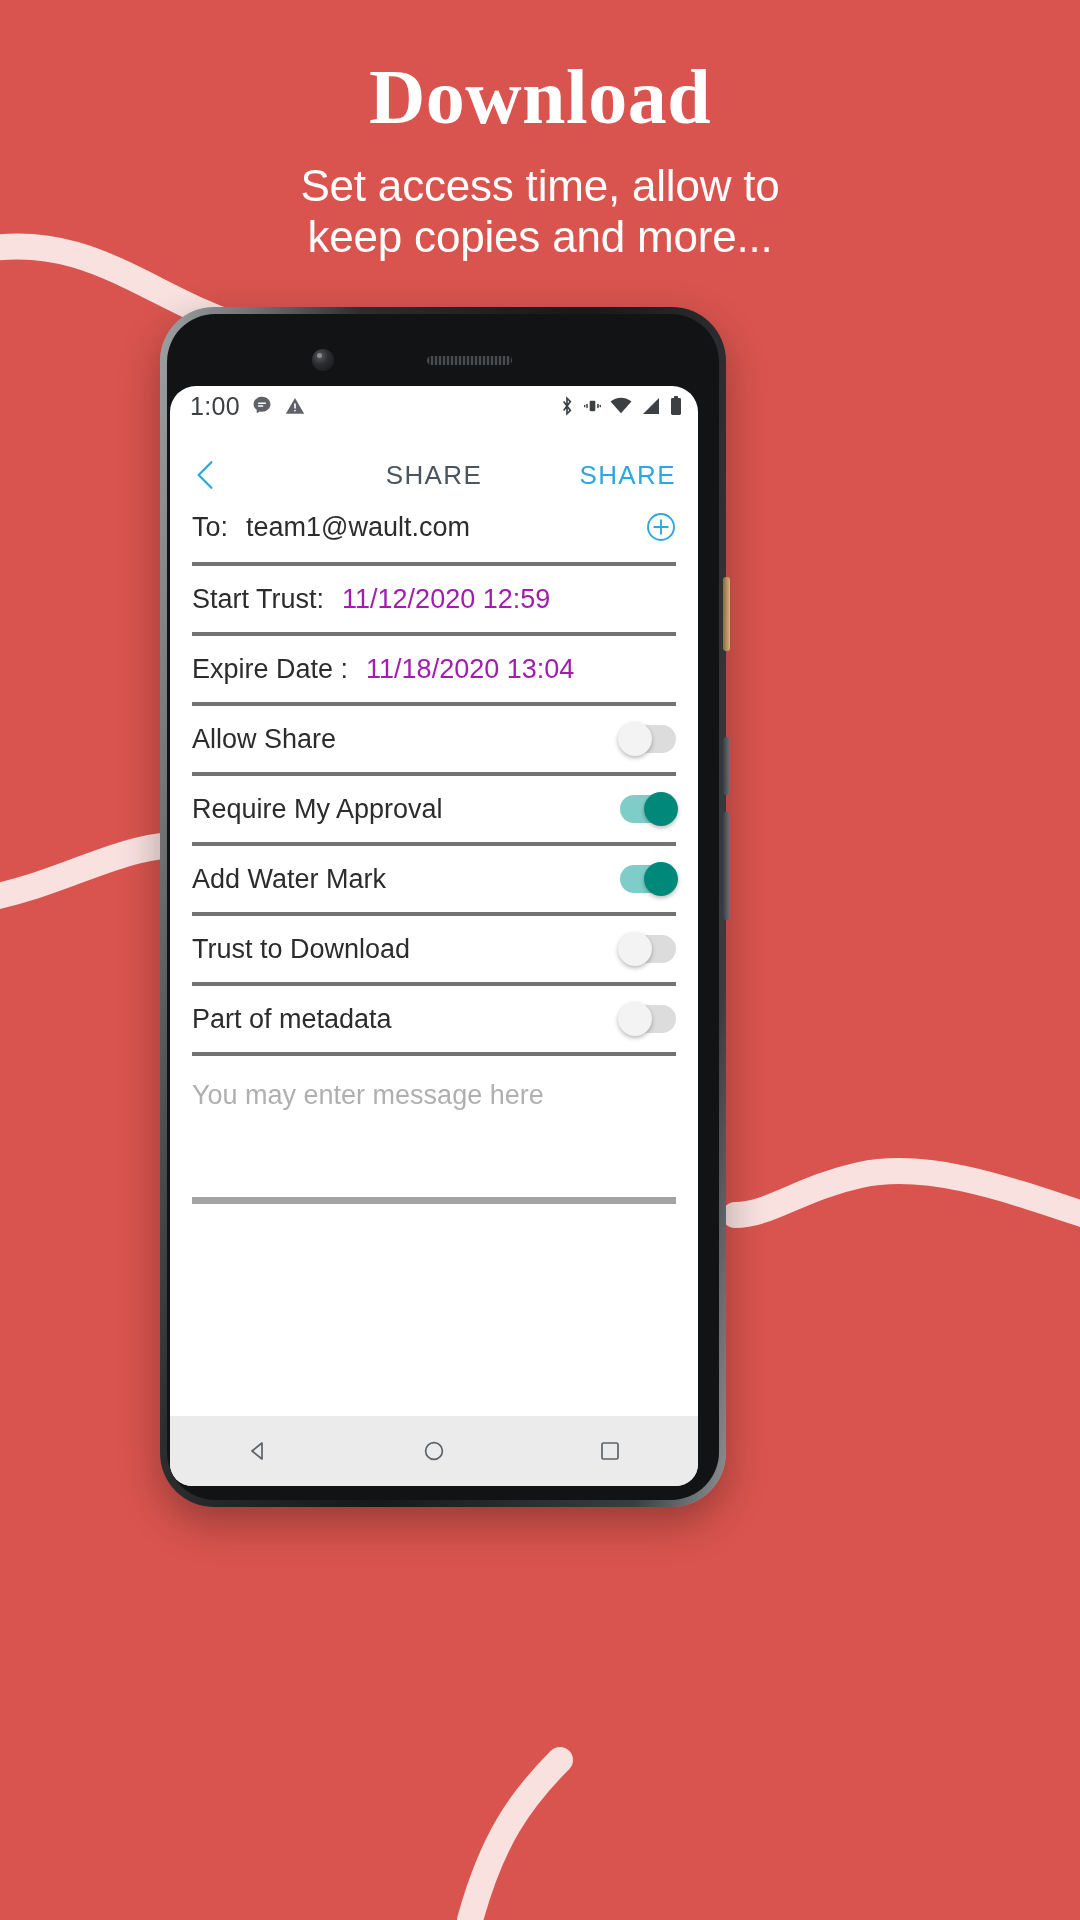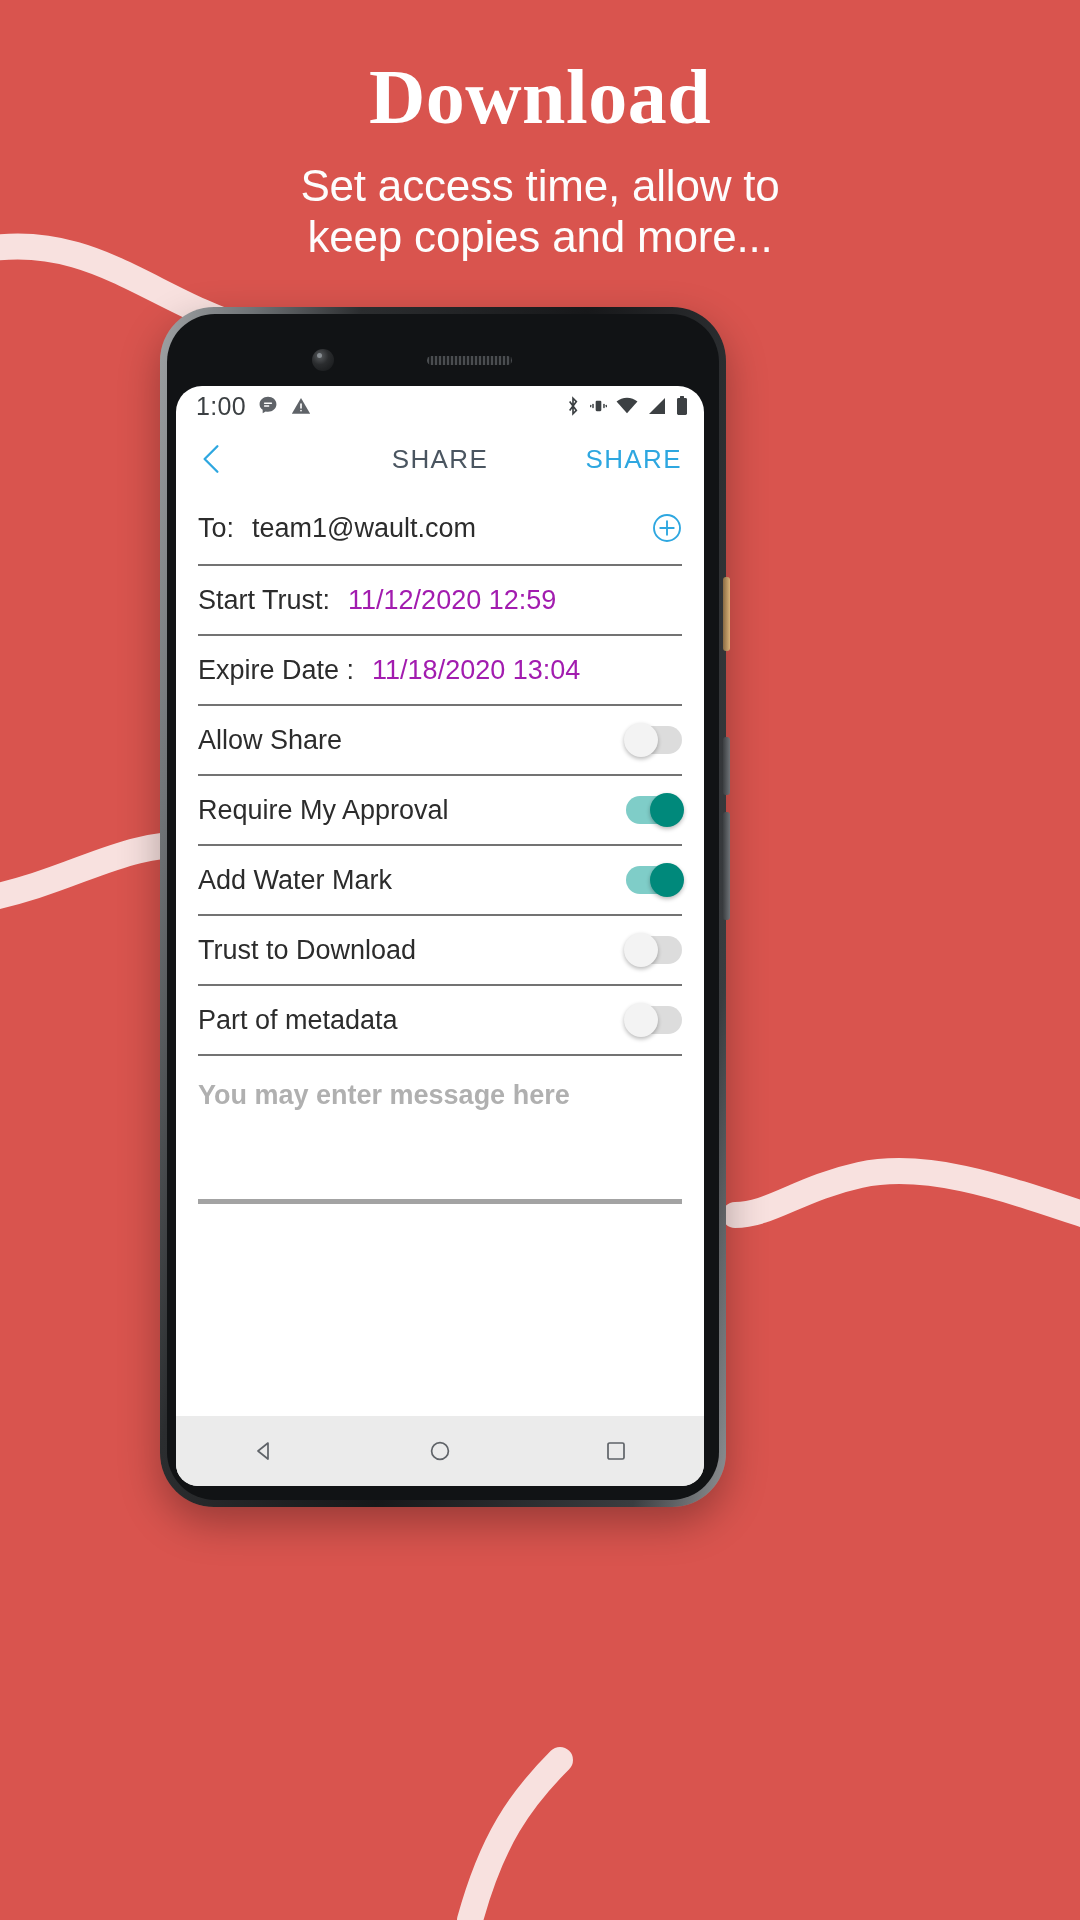--- a/index.html
+++ b/index.html
@@ -52,71 +52,71 @@
     content:"";position:absolute;left:5px;top:4px;width:5px;height:5px;border-radius:50%;
     background:#9aa0a6;opacity:.75;
   }
   .notch-speaker{
     position:absolute;left:260px;top:42px;width:85px;height:9px;border-radius:5px;
     background:repeating-linear-gradient(90deg,#4a4d50 0 2px,#1b1d1f 2px 4px);
   }
 
   
   .screen{
-    position:absolute;left:9px;top:72px;width:528px;height:1100px;
+    position:absolute;left:3px;top:72px;width:528px;height:1100px;
     background:#ffffff;border-radius:26px 26px 22px 22px;overflow:hidden;
     display:flex;flex-direction:column;
   }
 
   
   .statusbar{
     height:40px;display:flex;align-items:center;justify-content:space-between;
     padding:0 16px 0 20px;box-sizing:border-box;flex:0 0 auto;
   }
   .sb-left{display:flex;align-items:center;gap:11px;}
   .sb-time{font-size:25px;color:#3c4043;letter-spacing:.3px;}
   .sb-right{display:flex;align-items:center;gap:9px;}
   .ic{display:block;}
 
   
   .appbar{
-    height:66px;display:flex;align-items:center;justify-content:space-between;
+    height:66px;display:flex;align-items:flex-end;justify-content:space-between;
     padding:0 22px;box-sizing:border-box;flex:0 0 auto;
   }
   .back-chevron{width:26px;height:34px;display:block;}
   .appbar-title{
     font-size:26px;color:#4a5560;letter-spacing:1.4px;font-weight:400;
     position:absolute;left:0;right:0;text-align:center;pointer-events:none;
   }
   .appbar-action{font-size:26px;color:#2ea7e0;letter-spacing:1.4px;}
   .appbar-rel{position:relative;width:100%;display:flex;align-items:center;justify-content:space-between;}
 
   
   .form{flex:1 1 auto;display:flex;flex-direction:column;padding:0 22px;box-sizing:border-box;}
   .row{
     display:flex;align-items:center;justify-content:space-between;
-    height:70px;border-bottom:2px solid #737373;box-sizing:border-box;
+    height:70px;border-bottom:4px solid #737373;box-sizing:border-box;
   }
   .row-first{height:74px;}
   .lbl{font-size:27px;color:#2c2c2c;}
   .lbl-muted{font-size:27px;color:#a21caf;}
   .row-left{display:flex;align-items:baseline;gap:18px;}
   .plus-icon{width:30px;height:30px;display:block;}
 
   
   .tgl{width:56px;height:28px;border-radius:14px;position:relative;flex:0 0 auto;}
   .tgl .knob{position:absolute;top:-3px;width:34px;height:34px;border-radius:50%;
     box-shadow:0 2px 4px rgba(0,0,0,.28);}
   .tgl.on{background:#7fcdc8;}
   .tgl.on .knob{right:-2px;background:#00897b;}
   .tgl.off{background:#dcdcdc;}
   .tgl.off .knob{left:-2px;background:#f3f3f3;}
 
   .msgbox{
-    padding-top:24px;height:148px;box-sizing:border-box;border-bottom:5px solid #a3a3a3;font-weight:bold;
+    padding-top:24px;height:148px;box-sizing:border-box;border-bottom:7px solid #a3a3a3;
   }
   .msg-ph{font-size:27px;color:#b0b0b0;}
   .spacer{flex:1 1 auto;}
 
   
   .navbar{
     height:70px;background:#ebebeb;display:flex;align-items:center;justify-content:space-around;
     flex:0 0 auto;
   }
   .nav-ic{display:block;}

